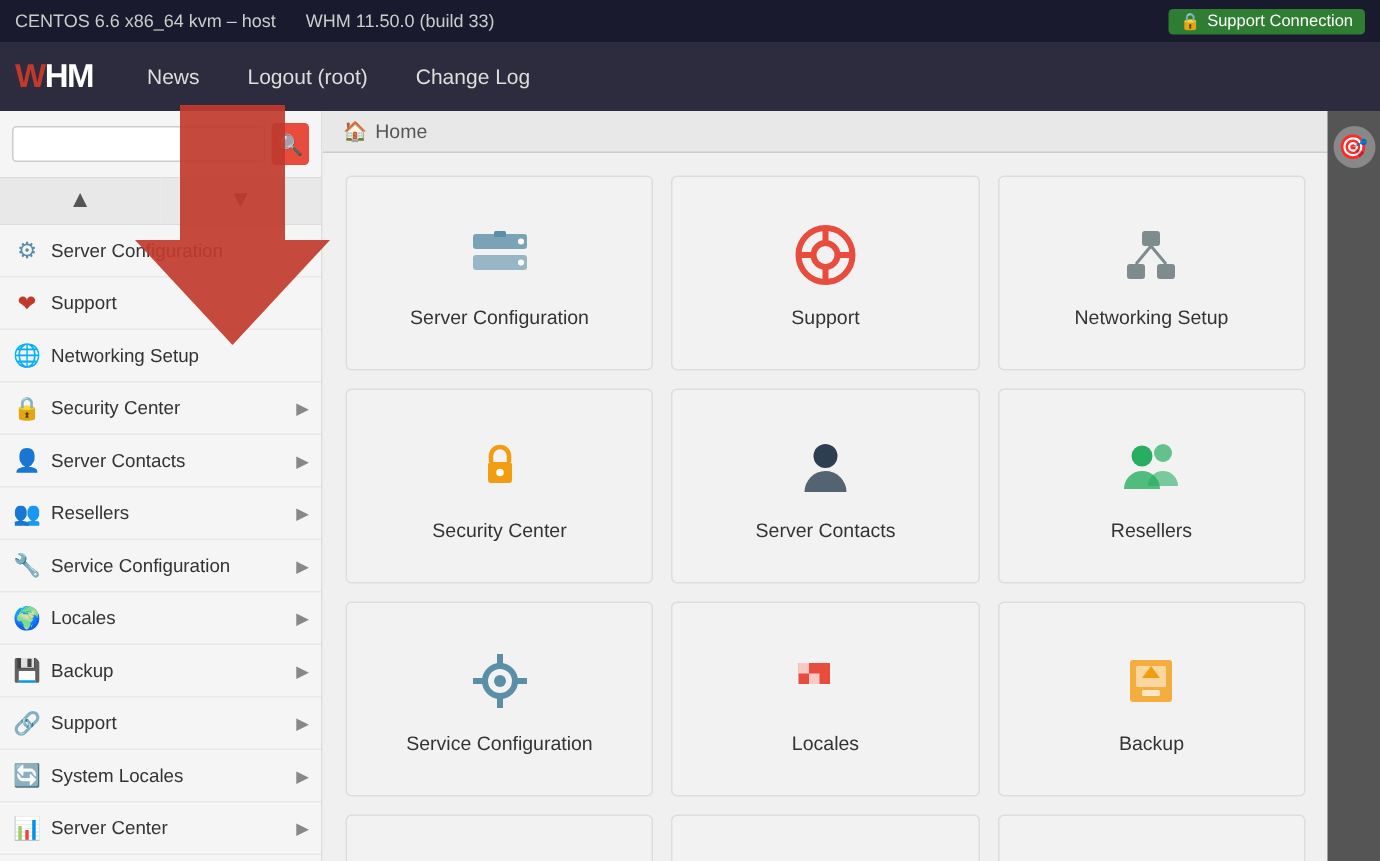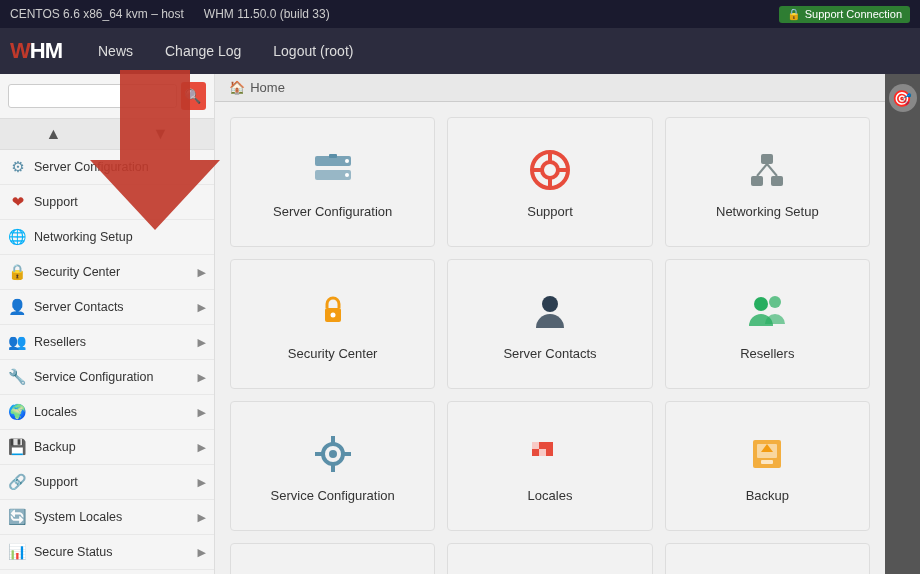--- a/index.html
+++ b/index.html
@@ -263,22 +263,22 @@
     <div class="secure-badge">
       <span>🔒</span>
       <span>Support Connection</span>
     </div>
   </div>
 </div>
 
 <div class="nav-bar">
   <div class="logo"><span>W</span>HM</div>
   <a class="nav-link">News</a>
+  <a class="nav-link">Logout (root)</a>
   <a class="nav-link">Change Log</a>
-  <a class="nav-link">Logout (root)</a>
 </div>
 
 <div class="main-layout">
 
   <div class="sidebar" style="position:relative;">
     <div class="search-bar">
       <input class="search-input" type="text" placeholder="" style="">
       <button class="search-btn">🔍</button>
     </div>
     <div class="sidebar-nav-arrows">
@@ -334,21 +334,21 @@
           <span>Support</span>
           <span class="sidebar-item-arrow">▶</span>
         </div>
         <div class="sidebar-item">
           <span class="sidebar-item-icon icon-reboot" style="font-size: 15px;">🔄</span>
           <span>System Locales</span>
           <span class="sidebar-item-arrow">▶</span>
         </div>
         <div class="sidebar-item">
           <span class="sidebar-item-icon icon-status" style="font-size: 15px;">📊</span>
-          <span>Secure Status</span>
+          <span>Server Center</span>
           <span class="sidebar-item-arrow">▶</span>
         </div>
         <div class="sidebar-item"></div>
       </div>
   </div>
 
   <div class="content-area">
     <div class="breadcrumb">
       <span>🏠</span>
       <span>Home</span>

